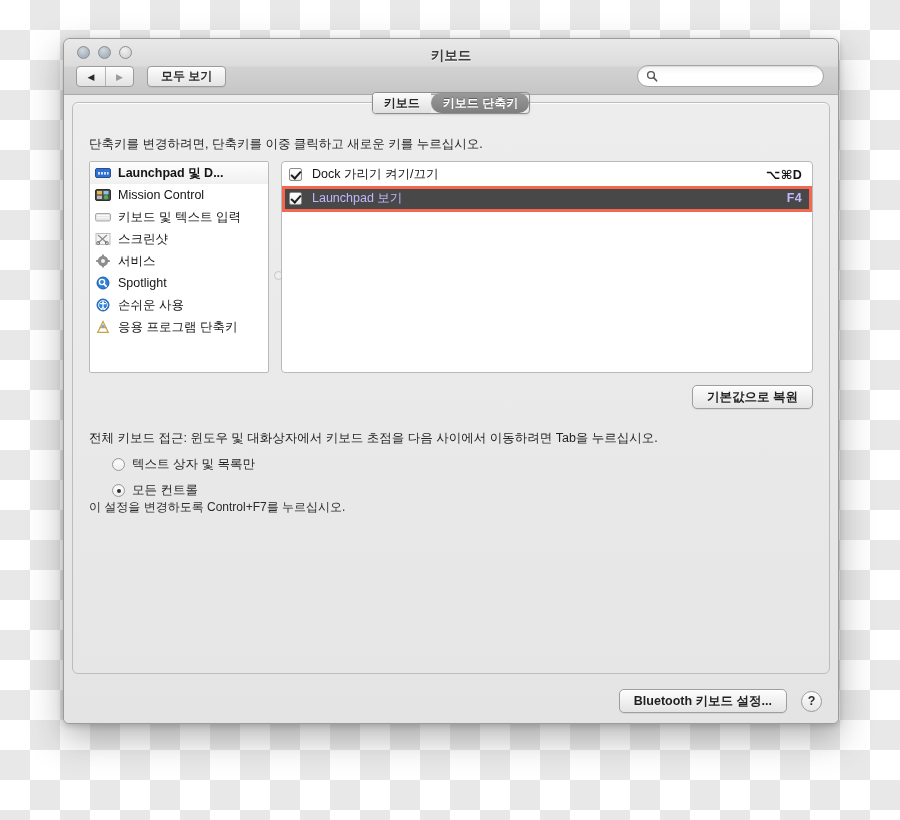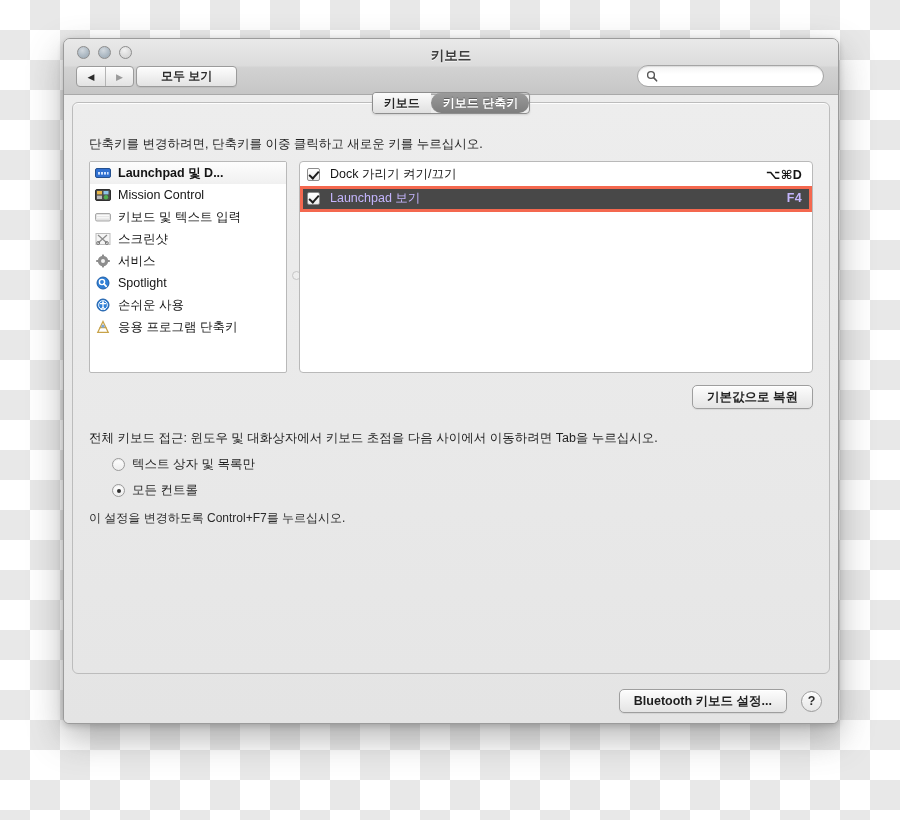--- a/index.html
+++ b/index.html
@@ -63,21 +63,21 @@
     background: linear-gradient(to bottom,#fdfdfd,#e2e2e2);
     box-shadow: 0 1px 0 rgba(255,255,255,.8) inset;
   }
   .seg {
     width: 28px; display: flex; align-items: center; justify-content: center;
     font-size: 9px; color: #2b2b2b;
   }
   .seg + .seg { border-left: 1px solid #b4b4b4; }
   .seg.dis { color: #9a9a9a; }
   .btn-plain {
-    margin-left: 2px; height: 21px; padding: 0 24px;
+    margin-left: 13px; height: 21px; padding: 0 13px;
     border: 1px solid #9b9b9b; border-radius: 4px;
     background: linear-gradient(to bottom,#fdfdfd,#e3e3e3);
     box-shadow: 0 1px 0 rgba(255,255,255,.85) inset, 0 1px 1px rgba(0,0,0,.06);
     font-size: 12px; font-weight: bold; color: #2b2b2b;
     display: flex; align-items: center; justify-content: center;
   }
 
   .searchbox {
     position: absolute; right: 14px; top: 26px;
     width: 187px; height: 22px;
@@ -132,21 +132,21 @@
   }
 
   .hint {
     position: absolute; left: 16px; top: 33px;
     font-size: 12.5px; color: #1f1f1f;
   }
 
   
   .lists { position: absolute; left: 16px; right: 16px; top: 58px; height: 212px; display: flex; }
   .catlist {
-    width: 198px; background: #ffffff;
+    width: 180px; background: #ffffff;
     border: 1px solid #b9b9b9; border-radius: 2px;
     overflow: hidden;
   }
   .catrow {
     height: 22px; display: flex; align-items: center; gap: 7px;
     padding-left: 5px; font-size: 12.5px; color: #141414;
   }
   .catrow.sel { background: linear-gradient(to bottom,#fdfdfd,#f0f0f0); }
   .catrow.sel .catlabel { font-weight: bold; }
   .catlabel { white-space: nowrap; }
@@ -209,21 +209,21 @@
     border: 1px solid #9a9a9a;
     background: linear-gradient(to bottom,#ffffff,#ededed);
     box-shadow: 0 1px 1px rgba(0,0,0,.08) inset;
     position: relative;
   }
   .radio.on::after {
     content: ""; position: absolute; left: 3.5px; top: 3.5px;
     width: 4px; height: 4px; border-radius: 50%; background: #303030;
   }
   .radio-label { font-size: 12.5px; color: #1f1f1f; }
-  .fka-note { margin-top: 11px; font-size: 12px; color: #2b2b2b; }
+  .fka-note { font-size: 12px; color: #2b2b2b; }
 
   .footer {
     position: absolute; right: 16px; bottom: 11px;
     display: flex; align-items: center; gap: 14px;
   }
   .help {
     width: 21px; height: 21px; border-radius: 50%;
     border: 1px solid #9b9b9b;
     background: linear-gradient(to bottom,#fcfcfc,#e6e6e6);
     box-shadow: 0 1px 0 rgba(255,255,255,.9) inset;

